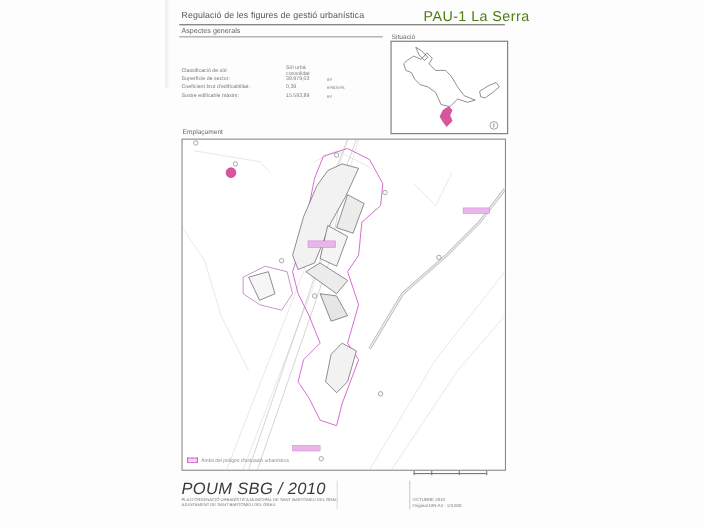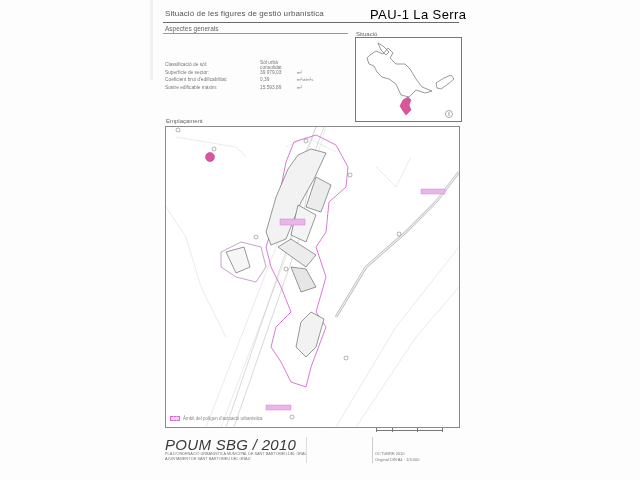--- a/index.html
+++ b/index.html
@@ -4,21 +4,21 @@
   <style>
     html, body { margin: 0; padding: 0; }
     body {
       width: 640px; height: 480px; background: #ffffff; position: relative; overflow: hidden;
       font-family: "Liberation Sans", sans-serif; color: #4a4a4a;
     }
     .sheet { position: absolute; left: 0; top: 0; width: 640px; height: 480px; background: #fdfdfd; }
     .scan-edge { position: absolute; left: 150px; top: 0; width: 3px; height: 80px; background: #f1f1f1; }
 
     .hdr-title { position: absolute; left: 165px; top: 9px; font-size: 8px; color: #555; letter-spacing: 0.1px; }
-    .hdr-code { position: absolute; left: 370px; top: 7px; font-size: 13px; color: #000000; letter-spacing: 0.4px; }
+    .hdr-code { position: absolute; left: 385px; top: 7px; font-size: 13px; color: #4d7c0f; letter-spacing: 0.4px; }
     .hdr-line { position: absolute; left: 163px; top: 22px; width: 296px; height: 1px; background: #6a6a6a; }
     .sub-aspects { position: absolute; left: 165px; top: 25px; font-size: 6.5px; color: #666; }
     .sub-line { position: absolute; left: 163px; top: 33px; width: 185px; height: 1px; background: #999; }
 
     .prop-table { position: absolute; left: 165px; top: 61px; font-size: 4.8px; color: #777; }
     .prop-row { display: flex; height: 7.5px; align-items: center; }
     .prop-label { width: 95px; }
     .prop-val { width: 37px; }
     .prop-unit { width: 30px; font-size: 4.2px; }
 
@@ -43,21 +43,21 @@
     .footer-sheet { position: absolute; left: 375px; top: 457px; font-size: 4px; color: #777; }
     .scale-bar { position: absolute; left: 376px; top: 430px; width: 66px; height: 1px; background: #777; }
     .scale-tick { position: absolute; top: 428px; width: 1px; height: 4px; background: #777; }
   </style>
 </head>
 <body>
 
 <div class="sheet">
   <div class="scan-edge"></div>
 
-  <div class="hdr-title">Situació de les figures de gestió urbanística</div>
+  <div class="hdr-title">Regulació de les figures de gestió urbanística</div>
   <div class="hdr-code">PAU-1 La Serra</div>
   <div class="hdr-line"></div>
   <div class="sub-aspects">Aspectes generals</div>
   <div class="sub-line"></div>
 
   <div class="prop-table">
     <div class="prop-row">
       <span class="prop-label">Classificació de sòl:</span>
       <span class="prop-val">Sòl urbà consolidat</span>
       <span class="prop-unit"></span>

